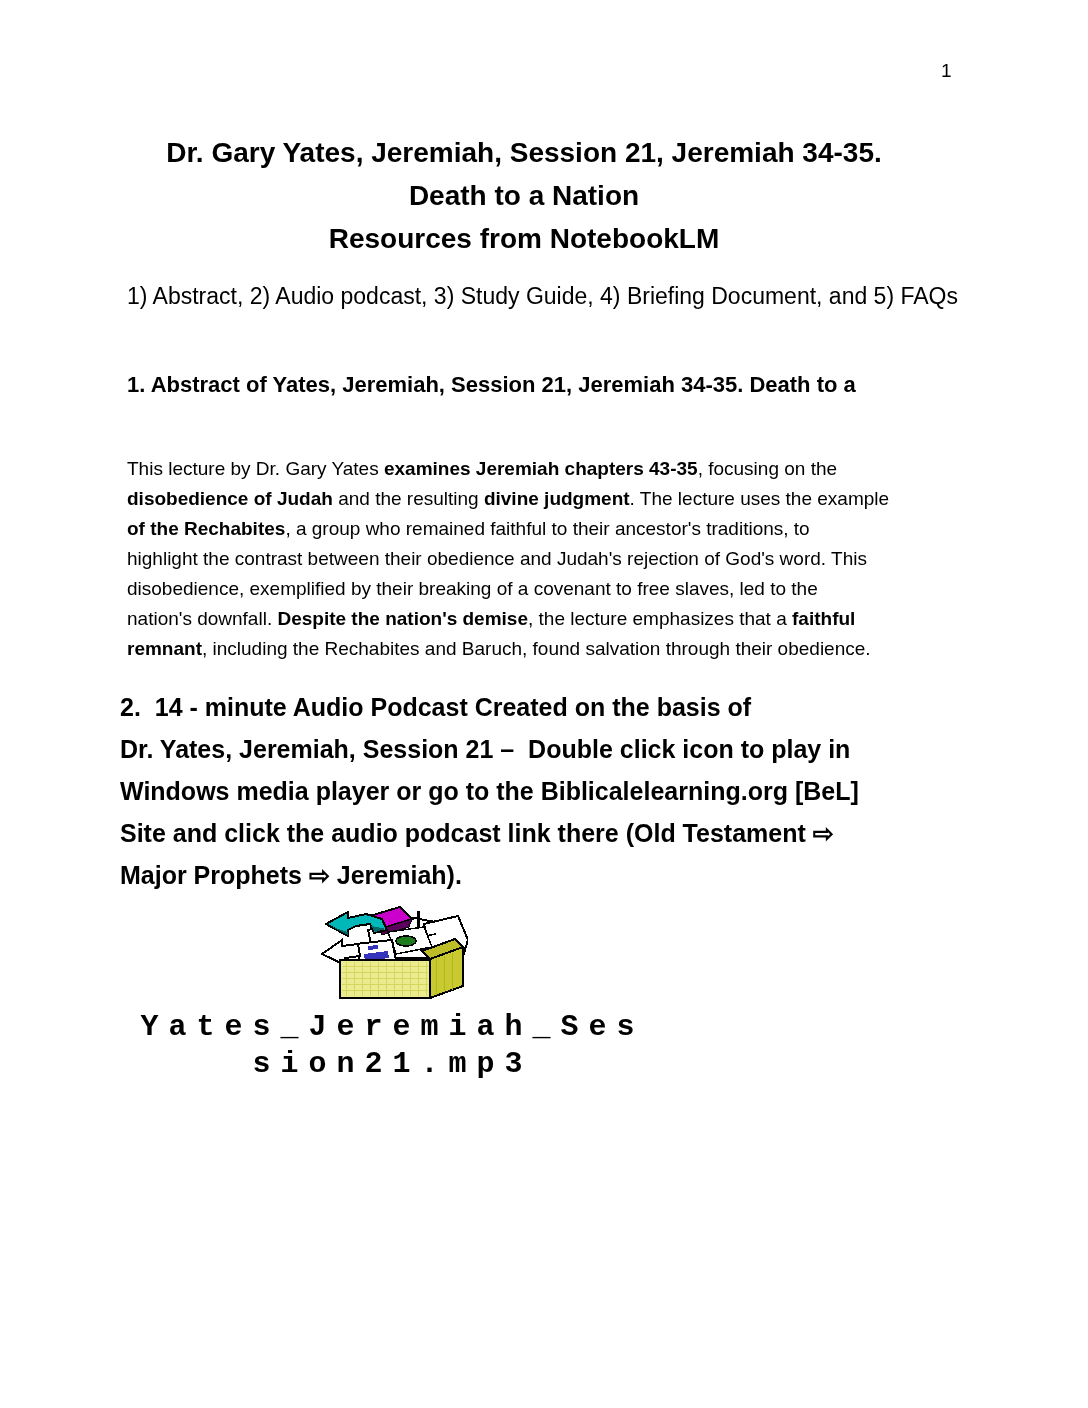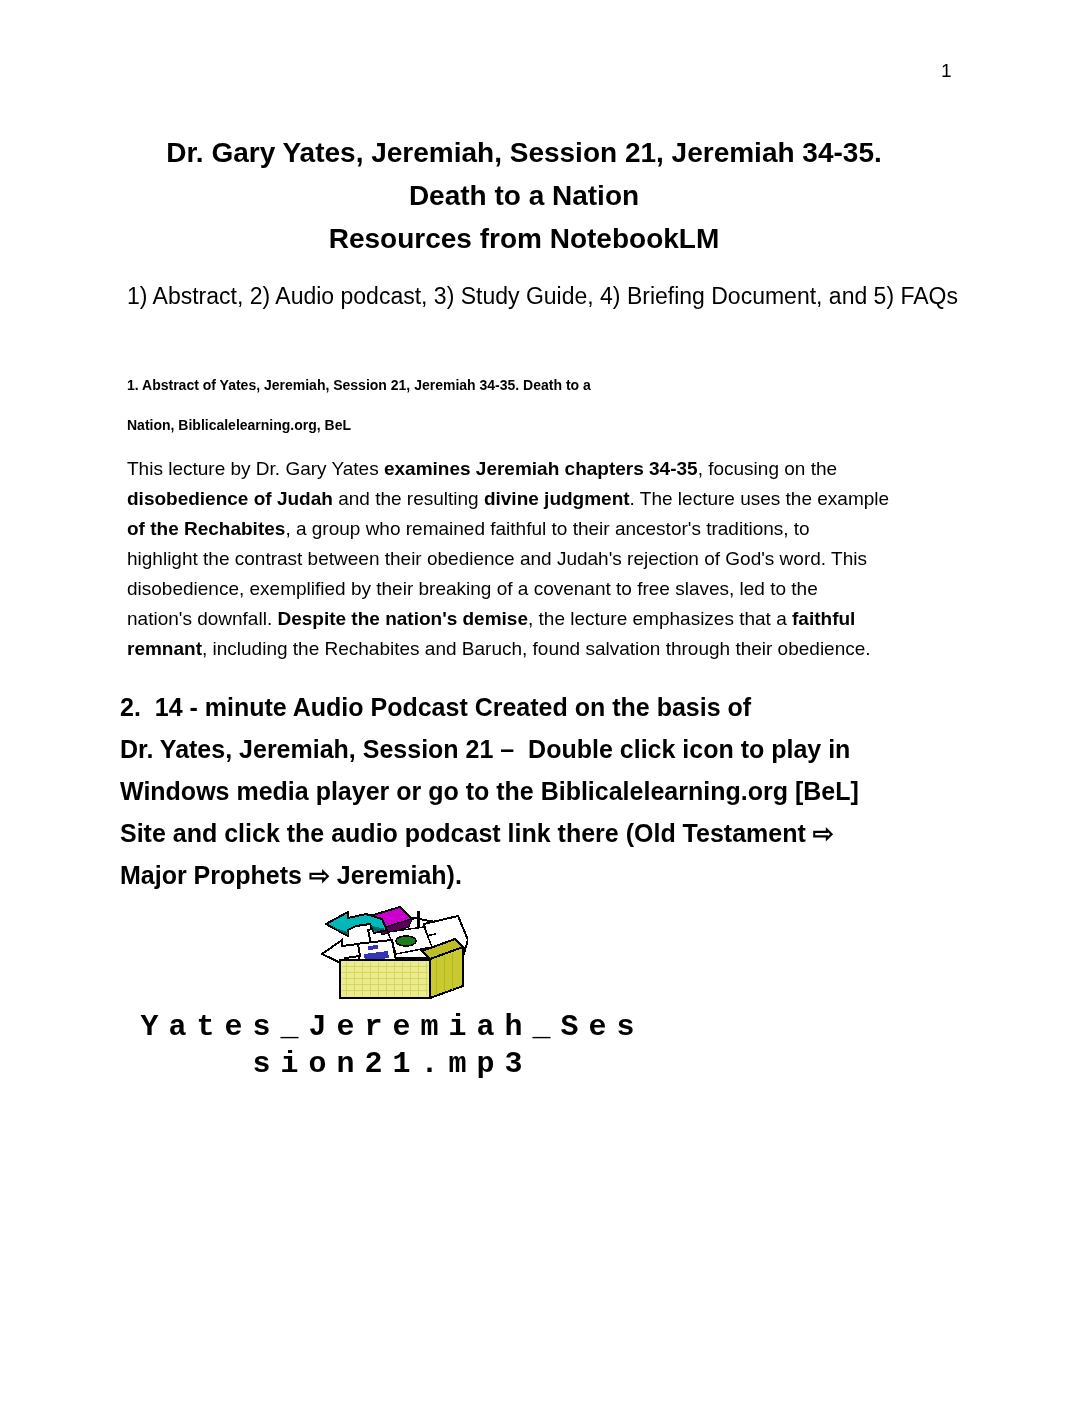--- a/index.html
+++ b/index.html
@@ -21,21 +21,21 @@
     position:absolute; top:131px; left:0; width:1048px;
     text-align:center; font-weight:700;
     font-size:28px; line-height:43px;
   }
   .resources-line {
     position:absolute; top:283px; left:127px; width:860px;
     font-size:23px; line-height:26px;
   }
   .h1-block {
     position:absolute; top:365px; left:127px; width:870px;
-    font-weight:700; font-size:14px; line-height:40px;
+    font-weight:700; font-size:22px; line-height:40px;
   }
   .para-block {
     position:absolute; top:454px; left:127px; width:870px;
     font-size:19px; line-height:30px;
   }
   .h2-block {
     position:absolute; top:686px; left:120px; width:900px;
     font-weight:700; font-size:25px; line-height:42px;
   }
   .media-block {
@@ -63,25 +63,24 @@
   <div class="doc-title">
       <div class="tline"><span>Dr. Gary Yates, Jeremiah, Session 21, Jeremiah 34-35.</span></div>
       <div class="tline"><span>Death to a Nation</span></div>
       <div class="tline"><span>Resources from NotebookLM</span></div>
     </div>
 
   <div class="resources-line">1) Abstract, 2) Audio podcast, 3) Study Guide, 4) Briefing Document, and 5) FAQs</div>
 
   <div class="h1-block">
       <div class="tline"><span>1. Abstract of Yates, Jeremiah, Session 21, Jeremiah 34-35. Death to a</span></div>
-      <div class="tline"><span>Nation, Biblicalelearning.org, BeL</span></div>
     </div>
 
   <div class="para-block">
-      <div class="tline"><span>This lecture by Dr. Gary Yates </span><span style="font-weight: 700;">examines Jeremiah chapters 34-35</span><span>, focusing on the</span></div>
+      <div class="tline"><span>This lecture by Dr. Gary Yates </span><span style="font-weight: 700;">examines Jeremiah chapters 43-35</span><span>, focusing on the</span></div>
       <div class="tline"><span style="font-weight: 700;">disobedience of Judah</span><span> and the resulting </span><span style="font-weight: 700;">divine judgment</span><span>. The lecture uses the </span><span style="font-weight: 400;">example</span></div>
       <div class="tline"><span style="font-weight: 700;">of the Rechabites</span><span>, a group who remained faithful to their ancestor's traditions, to</span></div>
       <div class="tline"><span>highlight the contrast between their obedience and Judah's rejection of God's word. This</span></div>
       <div class="tline"><span>disobedience, exemplified by their breaking of a covenant to free slaves, led to the</span></div>
       <div class="tline"><span>nation's downfall. </span><span style="font-weight: 700;">Despite the nation's demise</span><span>, the lecture emphasizes that a </span><span style="font-weight: 700;">faithful</span></div>
       <div class="tline"><span style="font-weight: 700;">remnant</span><span>, including the Rechabites and Baruch, found salvation through their obedience.</span></div>
     </div>
 
   <div class="h2-block">
       <div class="tline"><span>2.  14 - minute Audio Podcast Created on the basis of</span></div>

